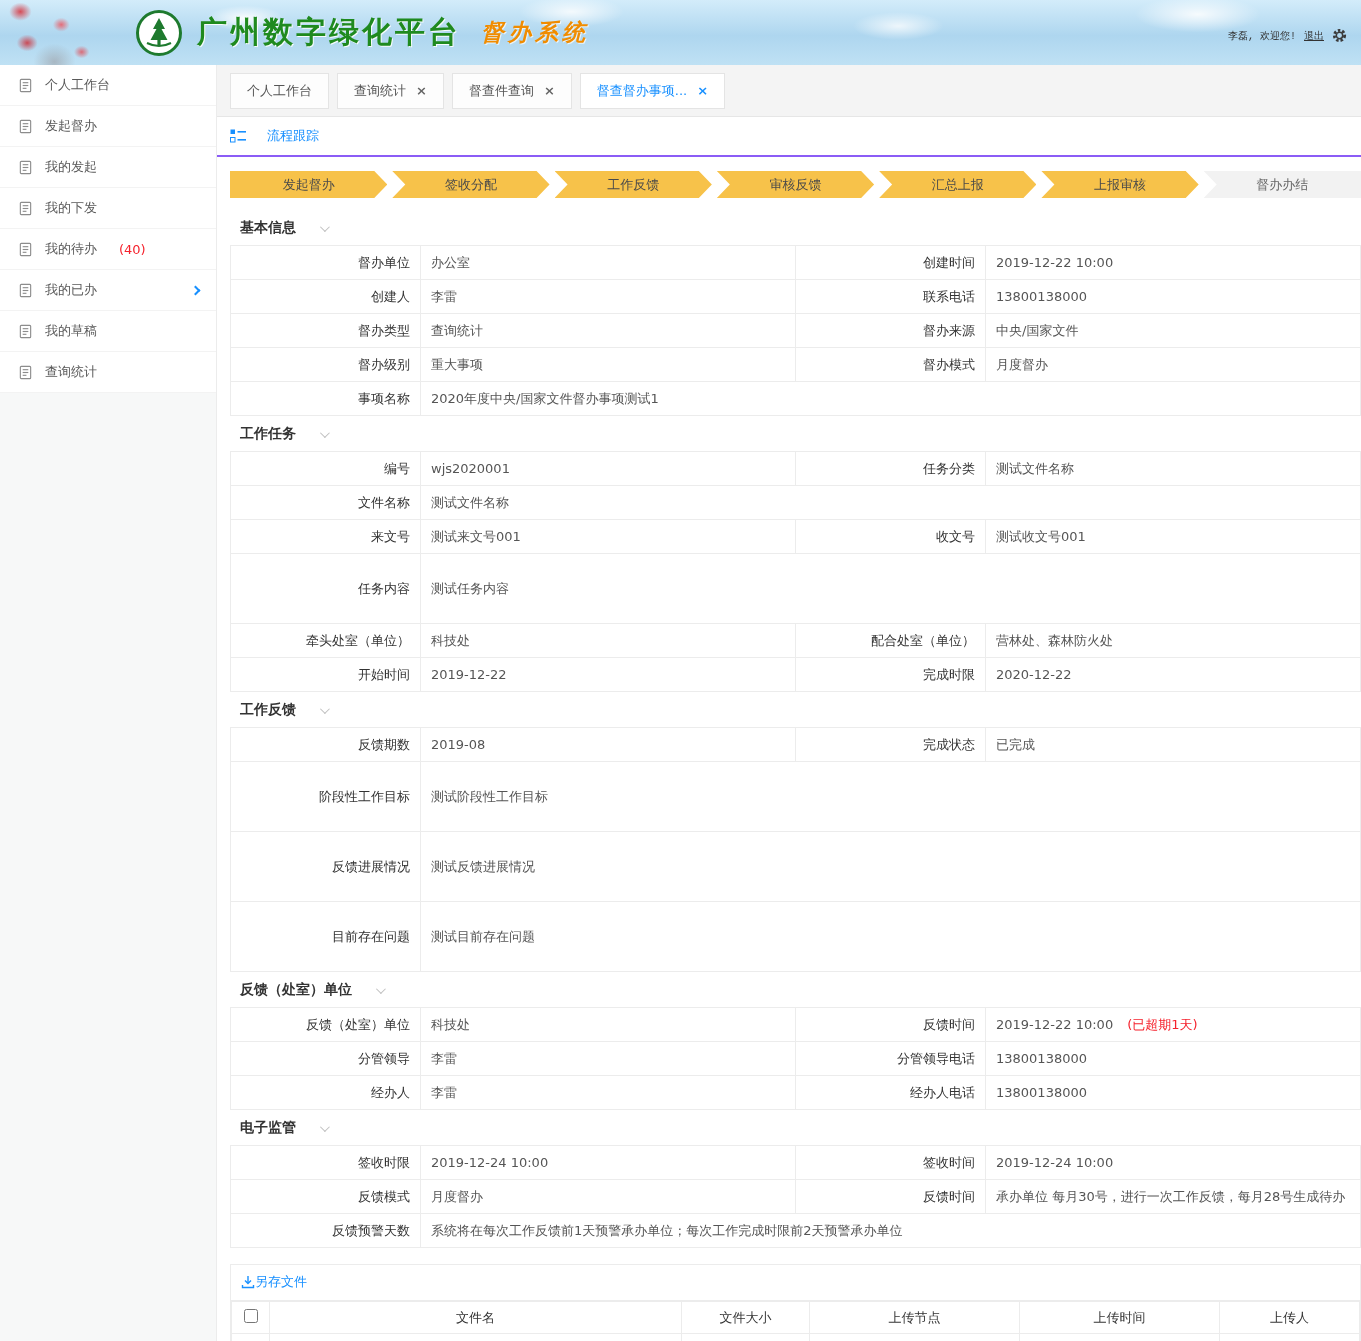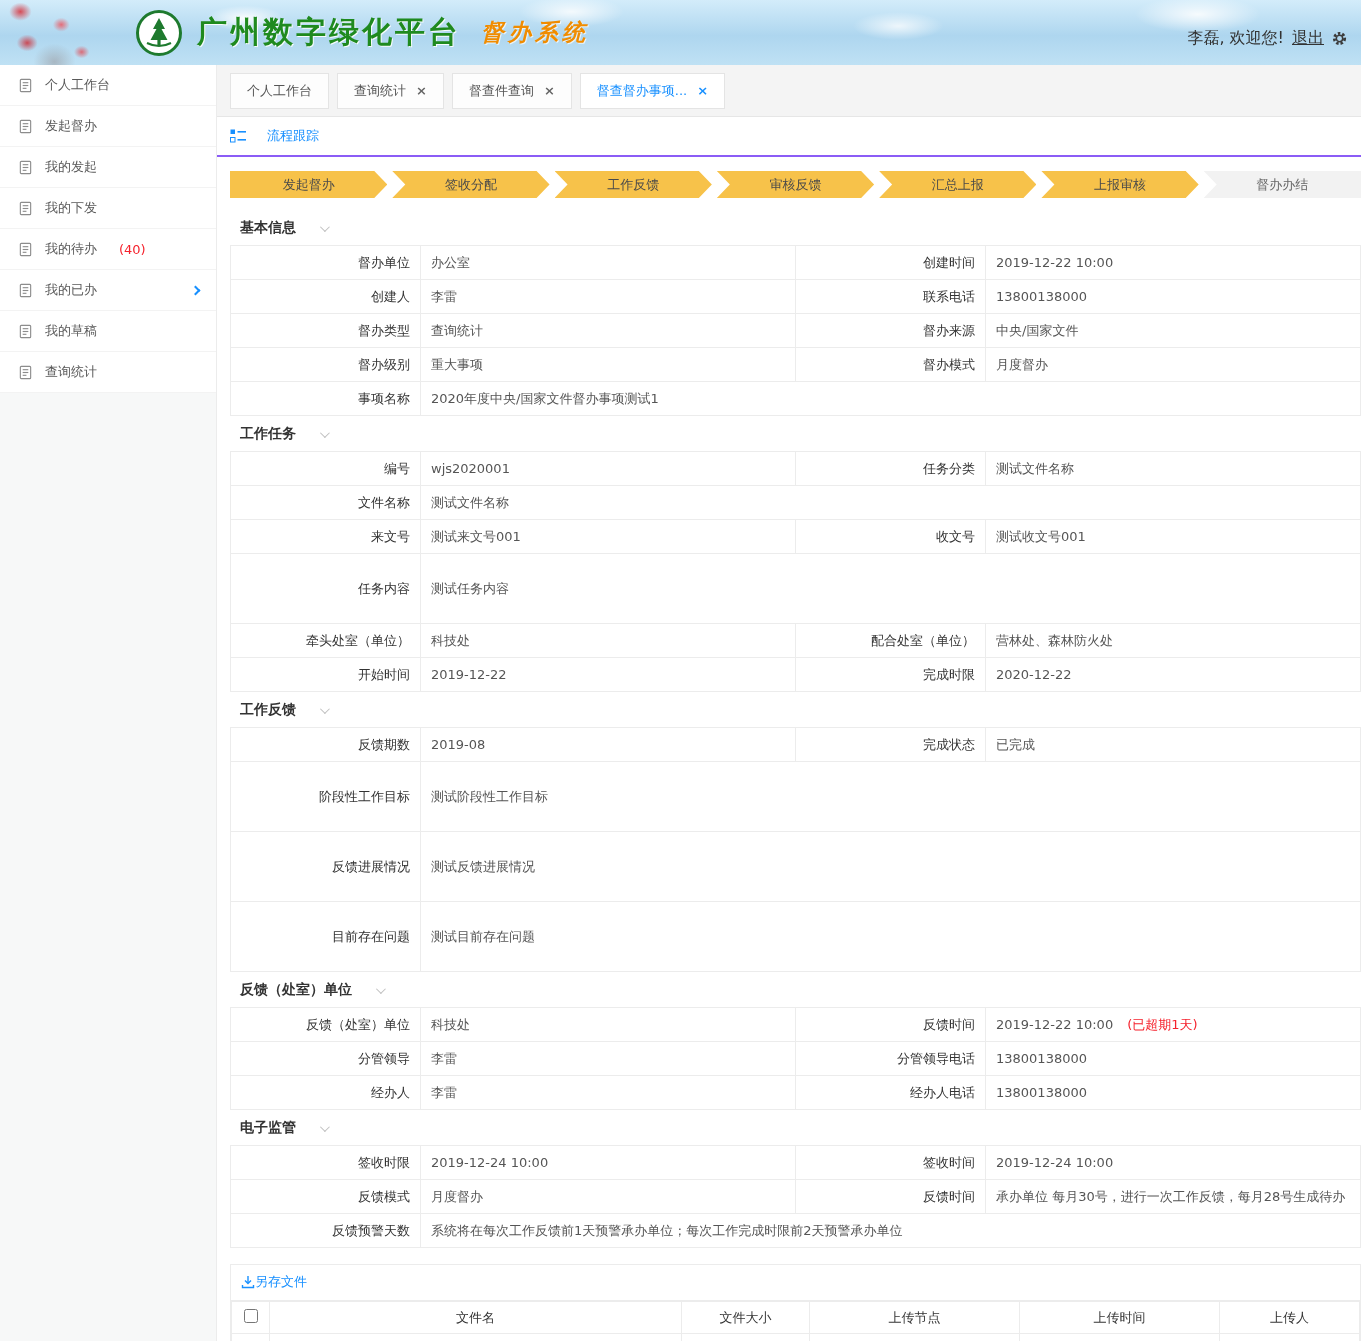--- a/index.html
+++ b/index.html
@@ -7,21 +7,21 @@
   body {
     width:1361px; min-height:1341px;
     font-family:"DejaVu Sans","Liberation Sans",sans-serif;
     font-size:13px; color:#333;
   }
 
   
   header {
     position:relative; height:65px; overflow:hidden;
     background:linear-gradient(180deg,#d3ecfa 0%,#aed6ef 55%,#bfe1f4 100%);
-    display:flex; 
+    display:flex; font-family:Liberation Mono, monospace;
   }
   .decor { position:absolute; inset:0; pointer-events:none;
     background:
       radial-gradient(55px 18px at 18% 28%, rgba(255,255,255,.95), transparent 70%),
       radial-gradient(75px 22px at 42% 18%, rgba(255,255,255,.8), transparent 70%),
       radial-gradient(65px 20px at 66% 40%, rgba(255,255,255,.75), transparent 70%),
       radial-gradient(90px 26px at 88% 22%, rgba(255,255,255,.85), transparent 70%),
       radial-gradient(16px 13px at 1.5% 18%, rgba(215,60,70,.9), transparent 70%),
       radial-gradient(12px 10px at 4.5% 38%, rgba(235,90,100,.85), transparent 70%),
       radial-gradient(15px 12px at 2% 66%, rgba(205,50,60,.85), transparent 70%),
@@ -31,21 +31,21 @@
   .brand { display:flex; align-items:center; padding-left:135px; gap:14px; position:relative; }
   .logo { width:48px; height:48px; flex:0 0 auto; }
   .brand-title {
     font-size:30px; font-weight:900; letter-spacing:3px; color:#1f8a1f;
     text-shadow:1px 1px 0 rgba(255,255,255,.9);
   }
   .brand-sub {
     font-size:23px; font-weight:bold; font-style:italic; color:#f08c00;
     letter-spacing:4px; margin-left:6px; text-shadow:1px 1px 0 rgba(255,255,255,.7);
   }
-  .user-area { position:absolute; right:14px; top:28px; display:flex; align-items:center; gap:8px; font-size:16px; color:#333; }
+  .user-area { position:absolute; right:14px; top:28px; display:flex; align-items:center; gap:8px; font-size:10px; color:#333; }
   .logout { color:#333; text-decoration:underline; cursor:pointer; }
   .gear { cursor:pointer; display:inline-flex; }
 
   
   .layout { display:flex; align-items:stretch; min-height:1276px; }
   aside { width:217px; flex:0 0 217px; background:#f7f8f8; border-right:1px solid #ececec; }
   aside nav { background:#fff; }
   .side-item {
     display:flex; align-items:center; gap:12px; height:41px; padding:0 17px;
     border-bottom:1px solid #f3f3f3; color:#595959; font-size:13px; cursor:pointer; background:#fff;

